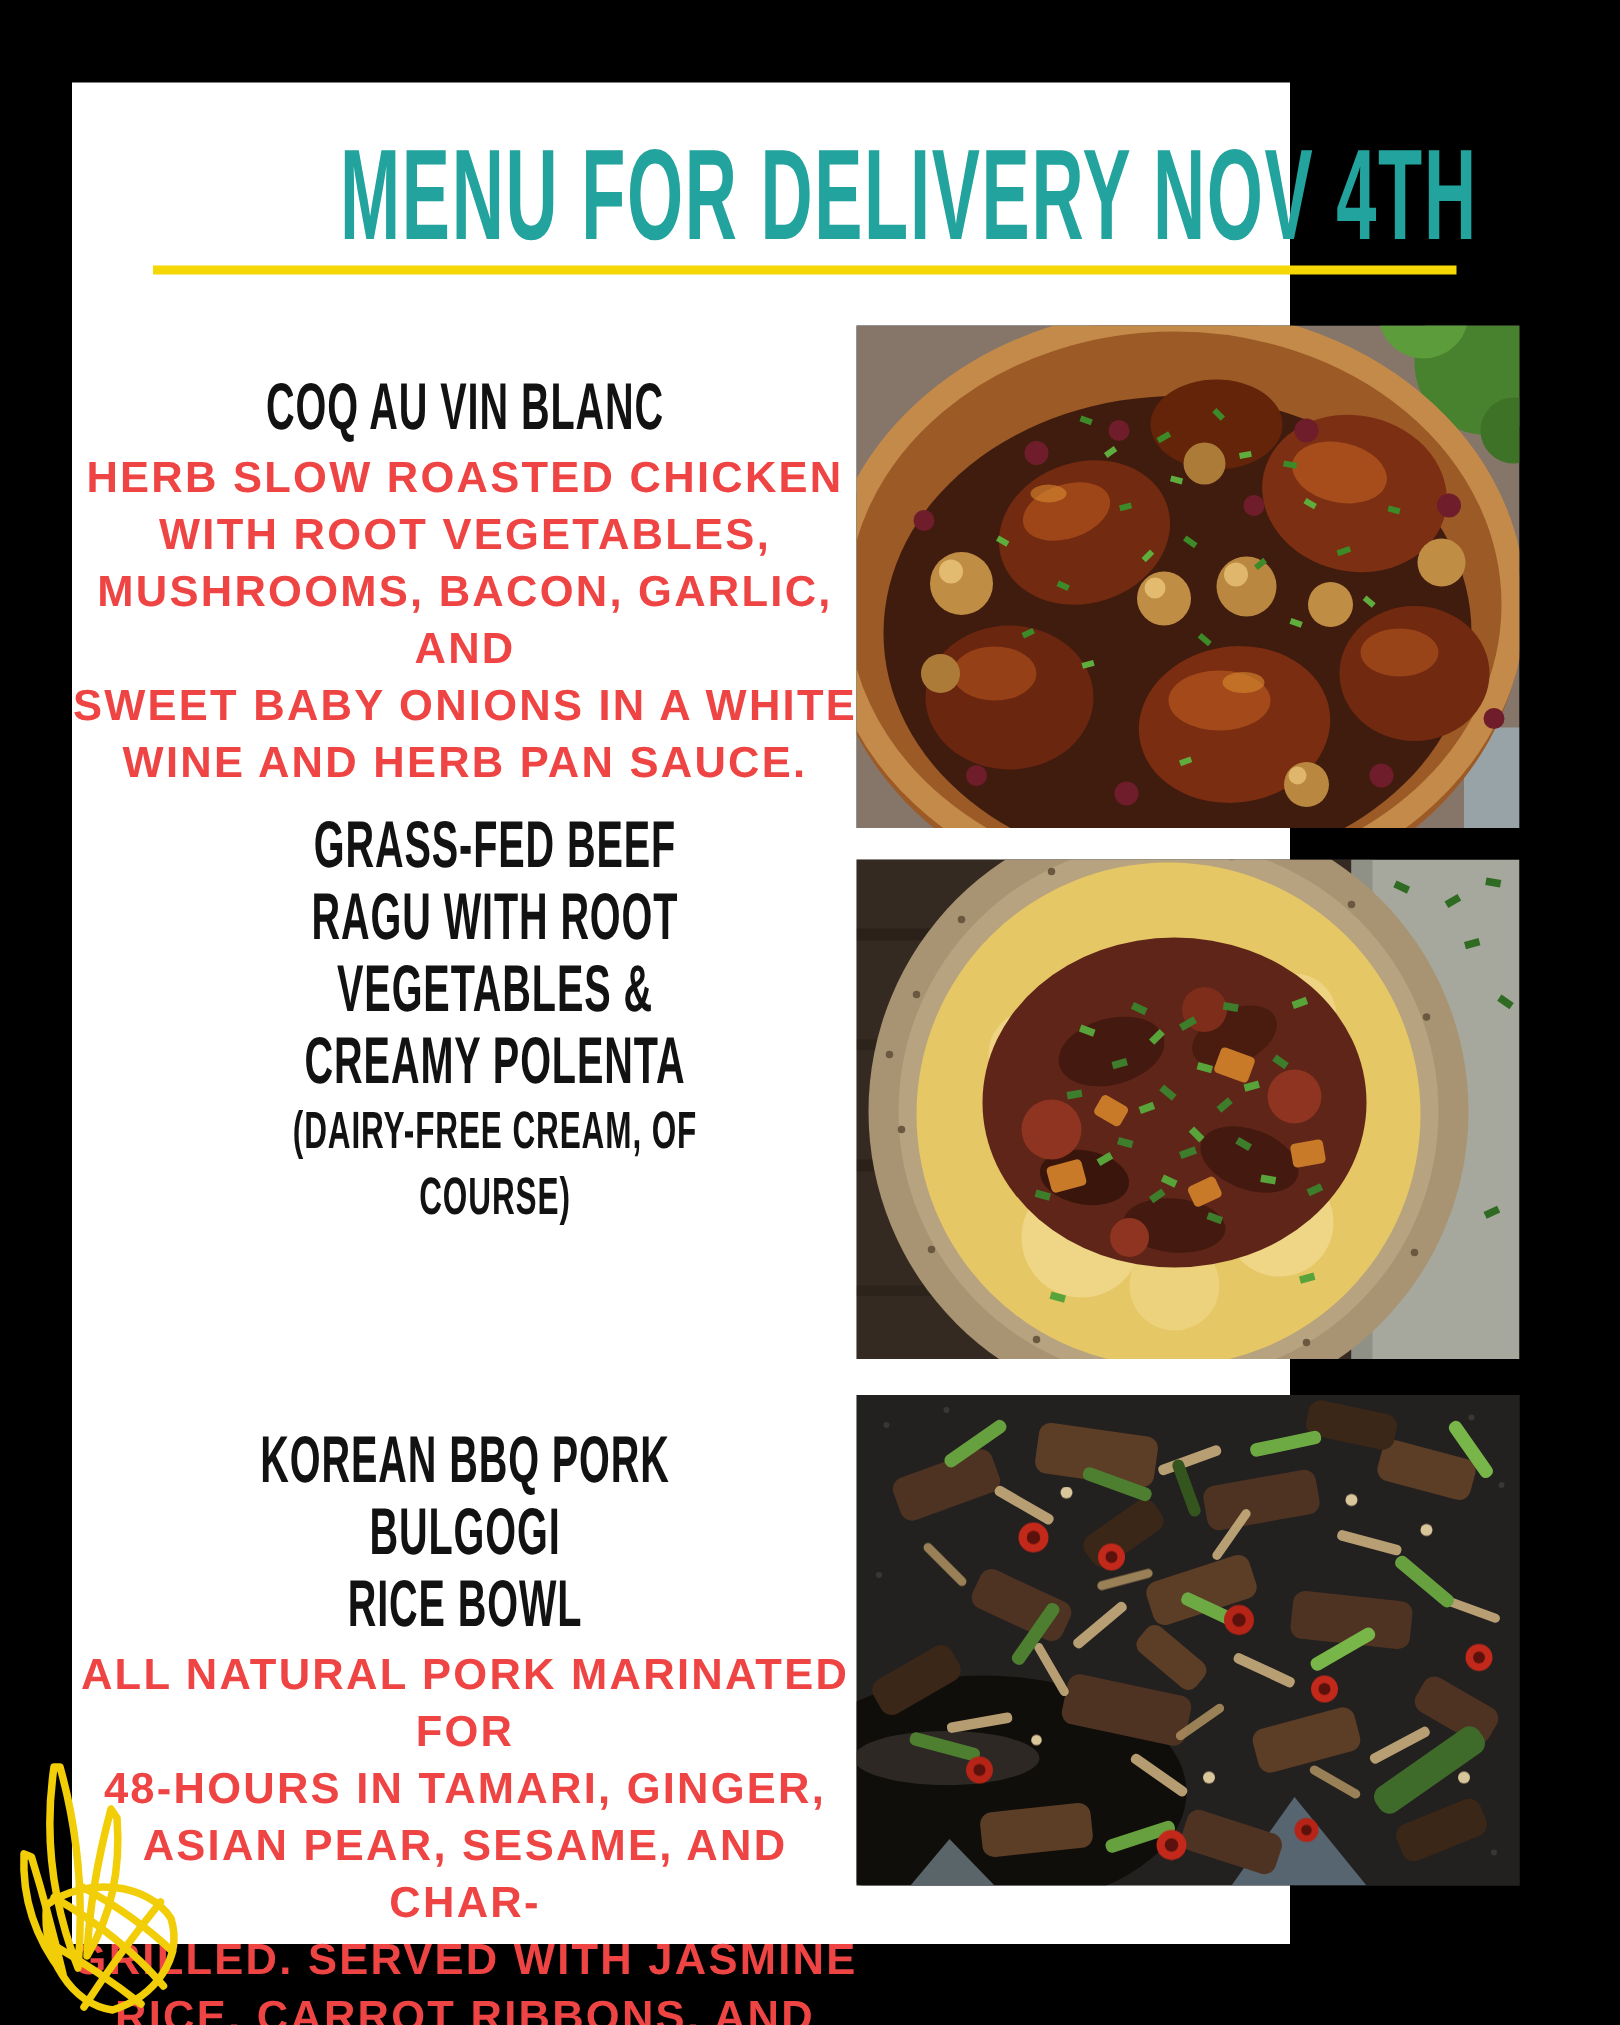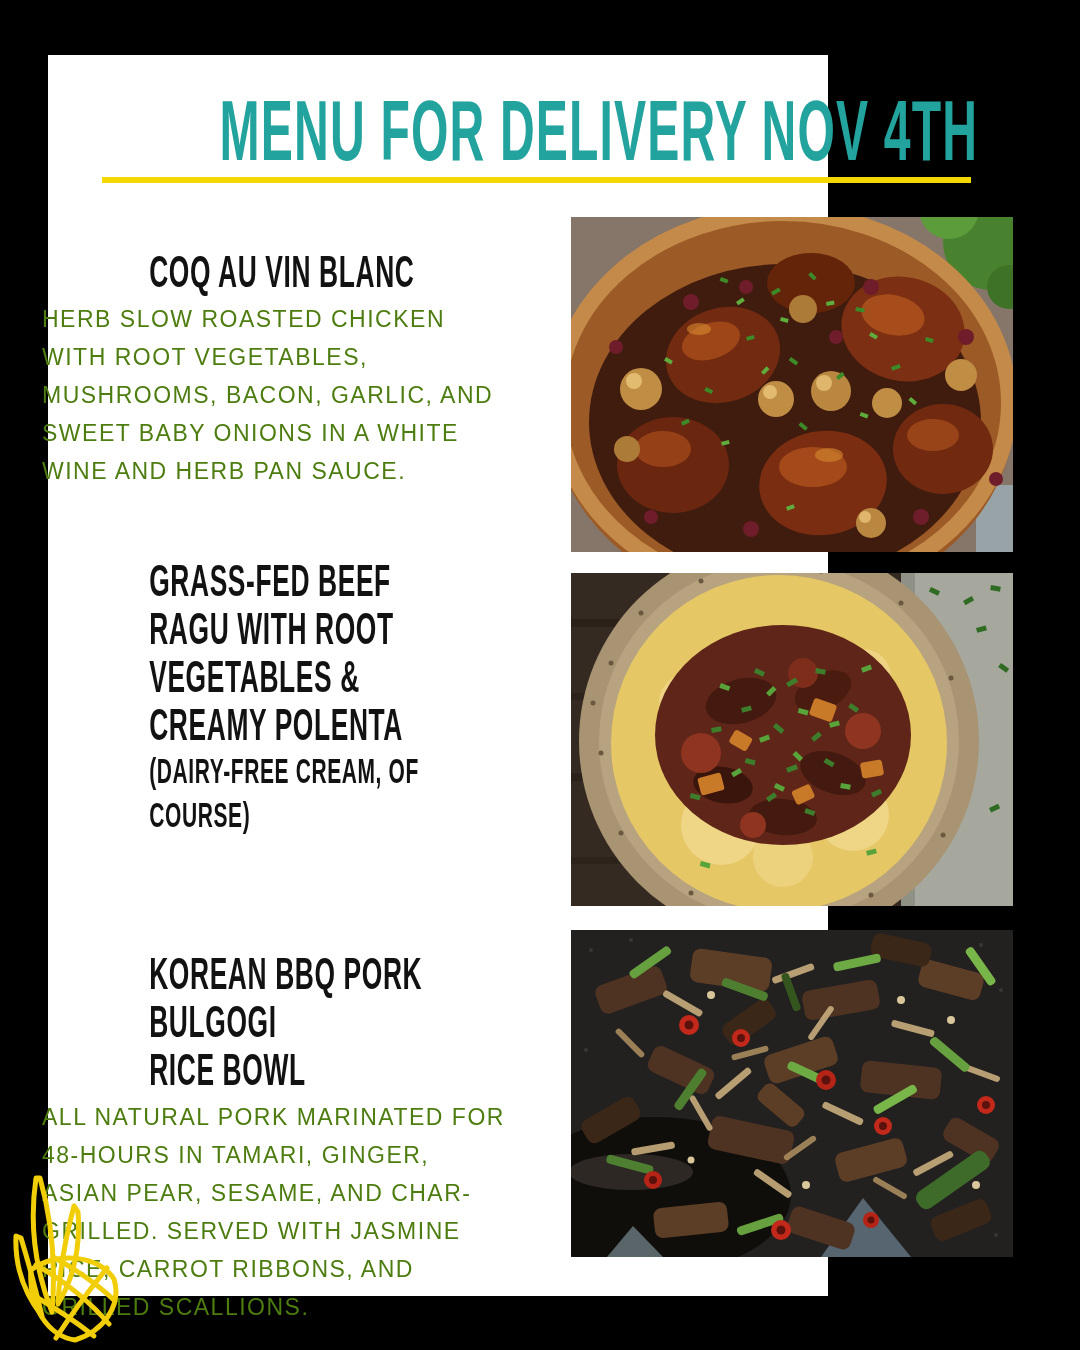--- a/index.html
+++ b/index.html
@@ -1,36 +1,36 @@
 <!DOCTYPE html>
 <html><head>
 <meta charset="utf-8">
 <style>
   html,body{margin:0;padding:0;background:#000;}
   .poster{position:relative;width:1080px;height:1350px;background:#000;overflow:hidden;
           font-family:"Liberation Sans", sans-serif;}
-  .sheet{position:absolute;left:48px;top:55px;width:780px;height:1241px;background:#ffffff;}
+  .sheet{position:absolute;left:48px;top:55px;width:780px;height:1241px;background:#ffffff;padding-left:32px;}
 
   .main-title{position:absolute;left:0;top:32px;width:100%;margin:0;text-align:center;
               font-size:86px;line-height:86px;font-weight:700;color:#22A39D;
               letter-spacing:2px;transform:scaleX(0.56);transform-origin:50% 50%;
               white-space:nowrap;}
   .title-rule{position:absolute;left:54px;top:122px;width:869px;height:6px;background:#F5D703;}
 
-  .item{position:absolute;left:-6px;width:536px;text-align:left;}
+  .item{position:absolute;left:-6px;width:536px;text-align:center;}
   .item-1{top:193px;}
-  .item-2{top:502px;}
+  .item-2{top:485px;margin-left:20px;}
   .item-3{top:895px;}
   .item-title{margin:0;font-size:44px;line-height:48px;font-weight:700;color:#121212;
               letter-spacing:1px;white-space:pre-line;
               transform:scaleX(0.60);transform-origin:50% 50%;}
   .item-subtitle{margin:0;font-size:35px;line-height:44px;font-weight:700;color:#121212;
               letter-spacing:1px;white-space:pre-line;
               transform:scaleX(0.60);transform-origin:50% 50%;}
-  .item-desc{margin:4px 0 0 0;font-size:23px;line-height:38px;font-weight:400;color:#4d7c0f;
+  .item-desc{margin:4px 0 0 0;font-size:29px;line-height:38px;font-weight:700;color:#ef4444;
               letter-spacing:1.5px;white-space:pre-line;}
 
   .photo{position:absolute;left:523px;width:442px;margin:0;overflow:hidden;background:#333;}
   .photo-1{top:162px;height:335px;}
   .photo-2{top:518px;height:333px;}
   .photo-3{top:875px;height:327px;}
   .photo svg{display:block;width:100%;height:100%;}
 
   .logo{position:absolute;left:6px;top:1172px;width:118px;height:172px;}
 </style>

